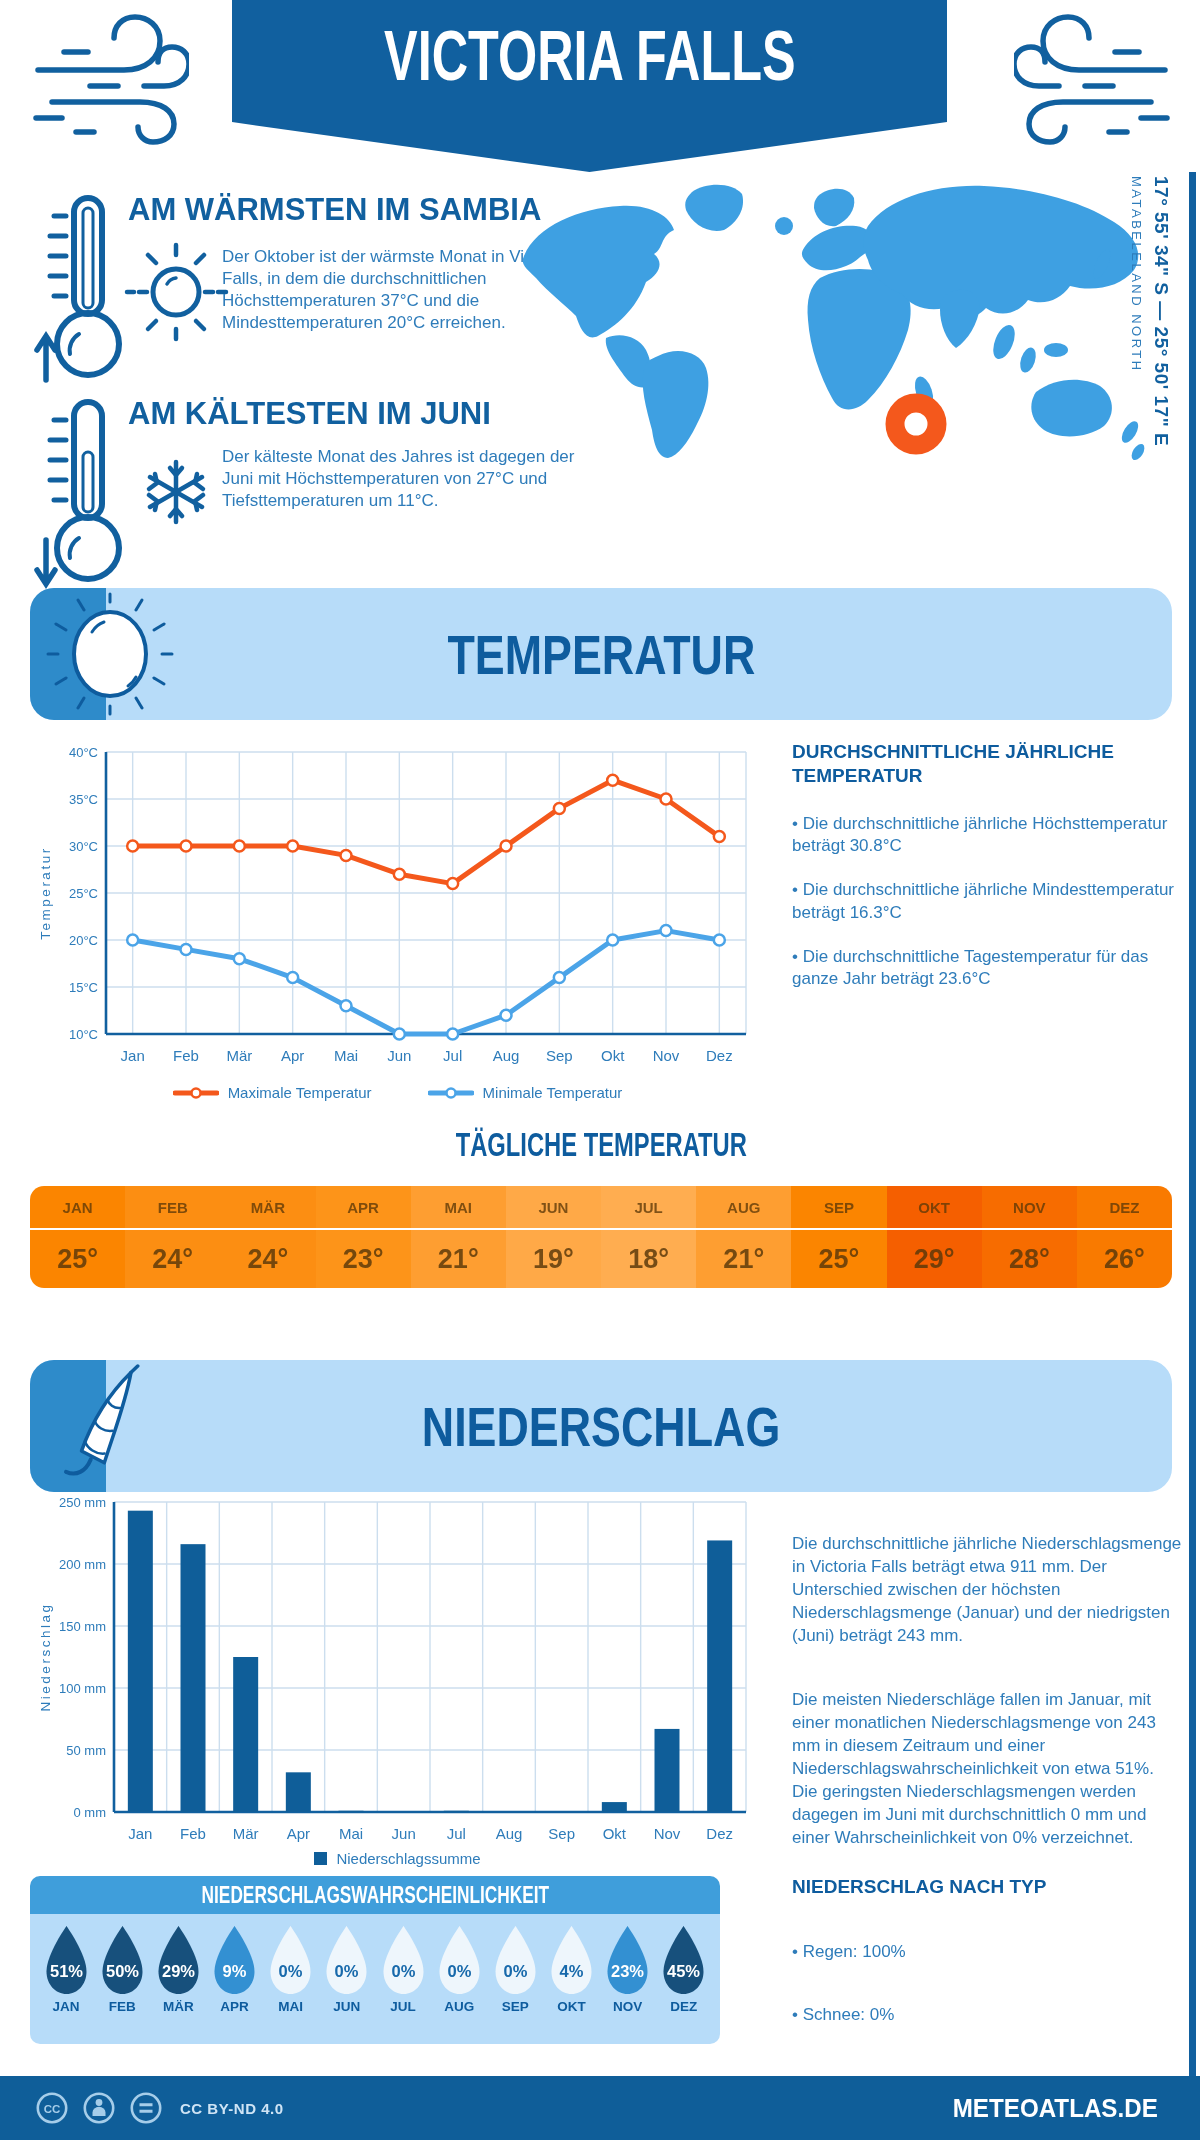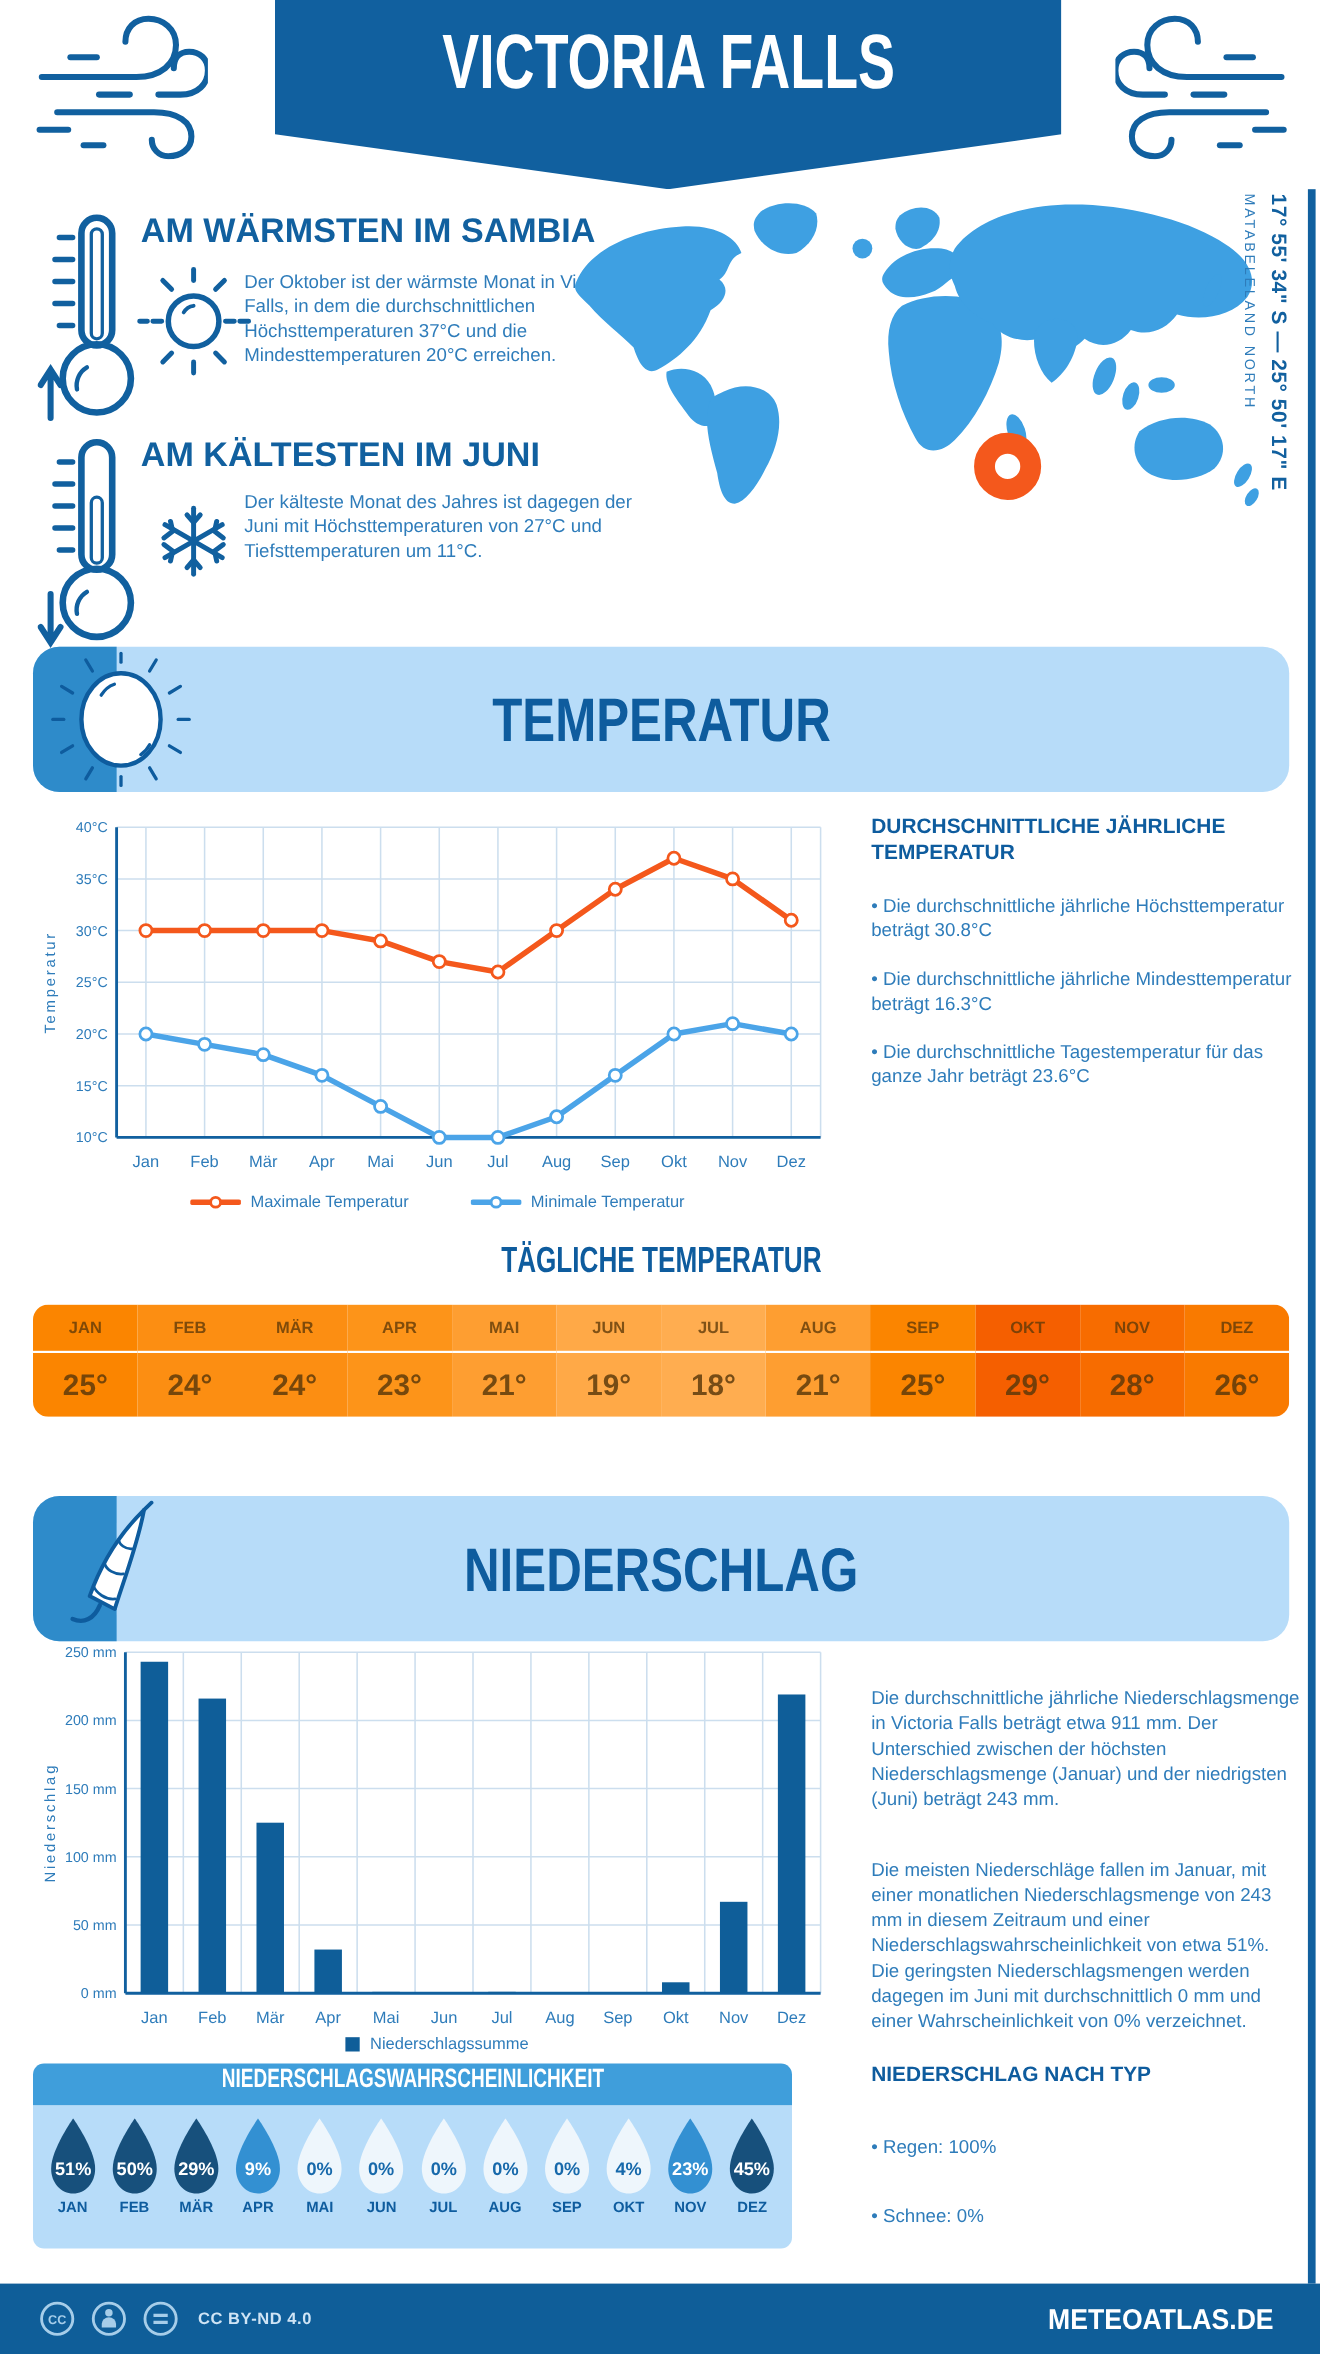--- a/index.html
+++ b/index.html
@@ -14,21 +14,21 @@
     --max:#f4581c;
     --min:#4ba4e8;
   }
   *{margin:0;padding:0;box-sizing:border-box;}
   html,body{background:#fff;}
   body{position:relative;width:1200px;height:2140px;overflow:hidden;
        font-family:"Liberation Sans","DejaVu Sans",sans-serif;}
   .abs{position:absolute;}
 
   
-  .banner{left:250px;top:0;width:715px;height:172px;background:var(--blue-dark);
+  .banner{left:232px;top:0;width:715px;height:172px;background:var(--blue-dark);
           clip-path:polygon(0 0,100% 0,100% 71%,50% 100%,0 71%);padding-left:21px;}
   .banner-title{left:0;top:16px;width:100%;text-align:center;color:#fff;
                 font-size:70px;font-weight:bold;white-space:nowrap;}
   .banner-title span{display:inline-block;transform:scaleX(.72);}
   .banner-sub{left:0;top:106px;width:100%;text-align:center;color:#fff;
               font-size:16px;font-weight:bold;letter-spacing:2px;}
   .wind{width:165px;height:135px;}
   .wind-left{left:24px;top:10px;}
   .wind-right{left:1014px;top:10px;transform:scaleX(-1);}
 
@@ -75,21 +75,21 @@
   .strip-cell{flex:1;display:flex;flex-direction:column;}
   .strip-label{height:44px;display:flex;align-items:center;justify-content:center;
                font-size:15px;font-weight:bold;color:rgba(92,56,8,.78);
                border-bottom:2px solid #fff;}
   .strip-value{flex:1;display:flex;align-items:center;justify-content:center;
                font-size:27px;font-weight:bold;color:rgba(88,55,10,.82);}
 
   
   .prob{left:30px;top:1876px;width:690px;height:168px;}
   .prob-head{height:38px;background:#3f9edb;border-radius:10px 10px 0 0;display:flex;
-             justify-content:center;color:#fff;font-size:24px;
+             align-items:center;justify-content:center;color:#fff;font-size:24px;
              font-weight:bold;white-space:nowrap;}
   .prob-head span{display:inline-block;transform:scaleX(.72);}
   .prob-body{height:130px;background:var(--panel);border-radius:0 0 10px 10px;
              display:flex;justify-content:space-around;align-items:flex-start;
              padding:10px 8px 0 8px;}
   .drop-cell{width:53px;display:flex;flex-direction:column;align-items:center;}
   .drop-label{margin-top:3px;font-size:13.5px;font-weight:bold;color:var(--blue-head);}
 
   
   .footer{left:0;top:2076px;width:1200px;height:64px;background:var(--bar);

